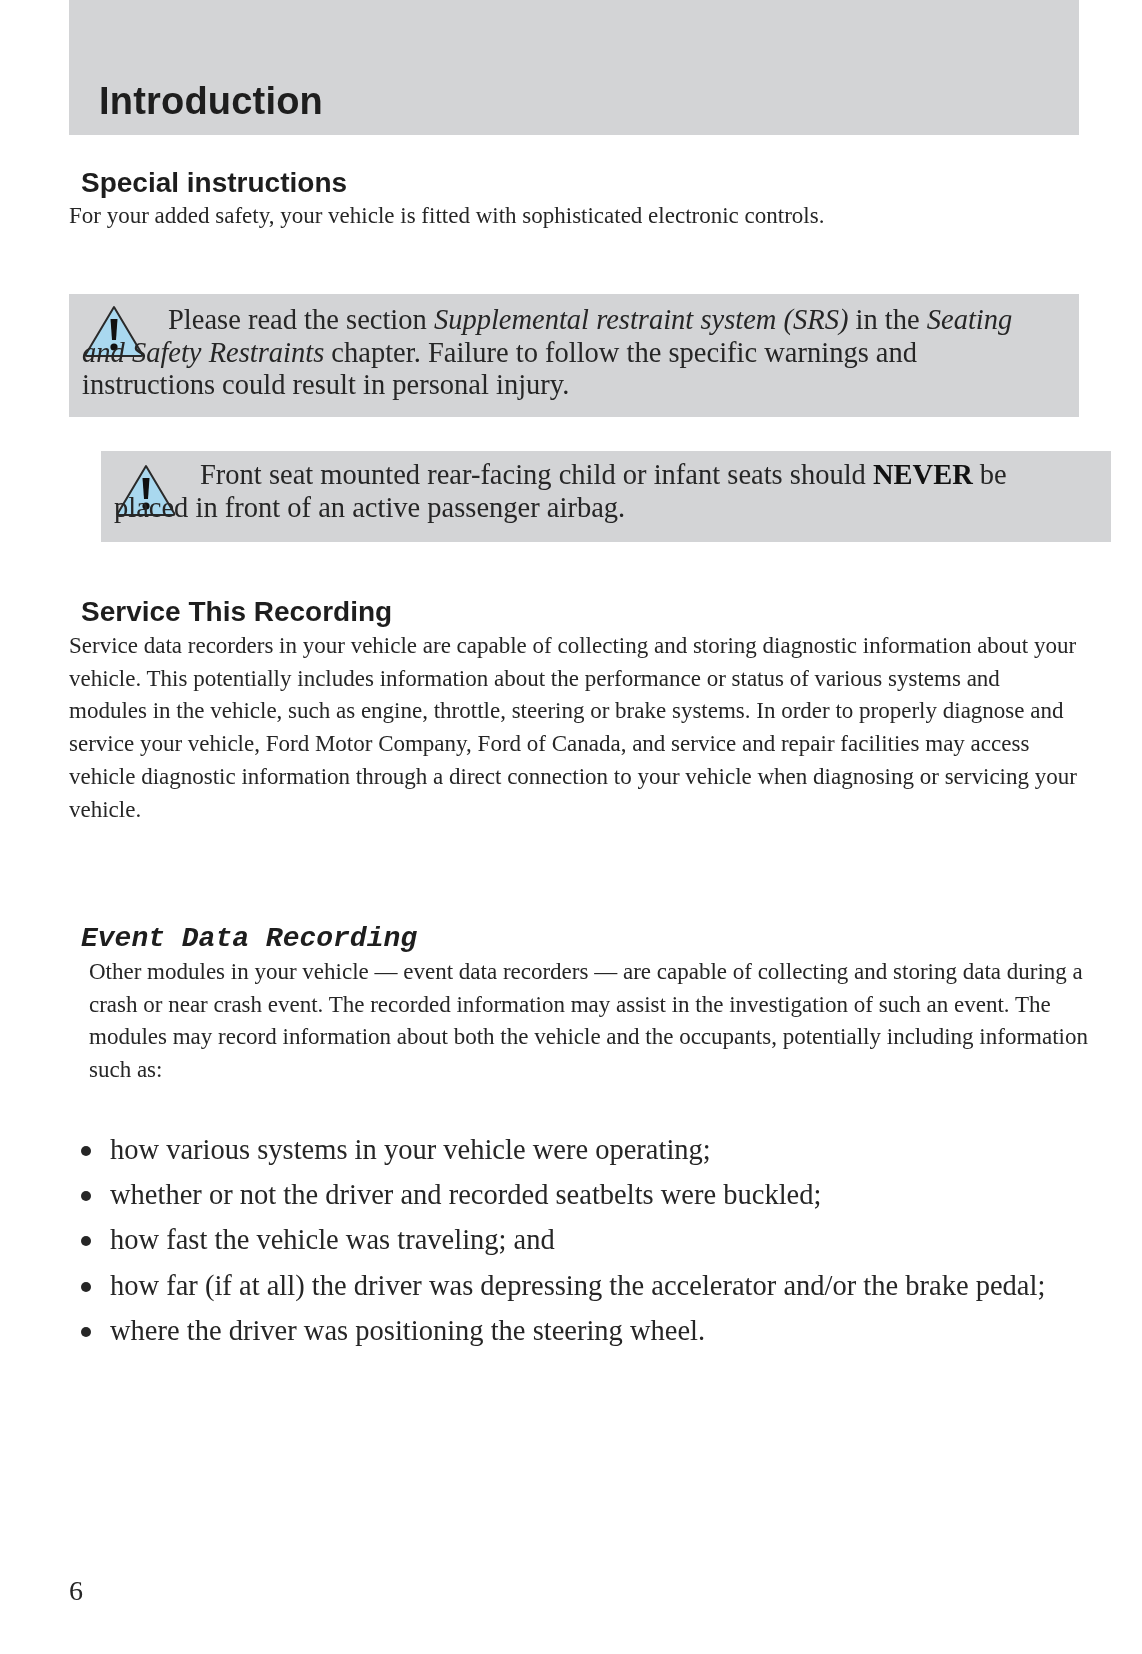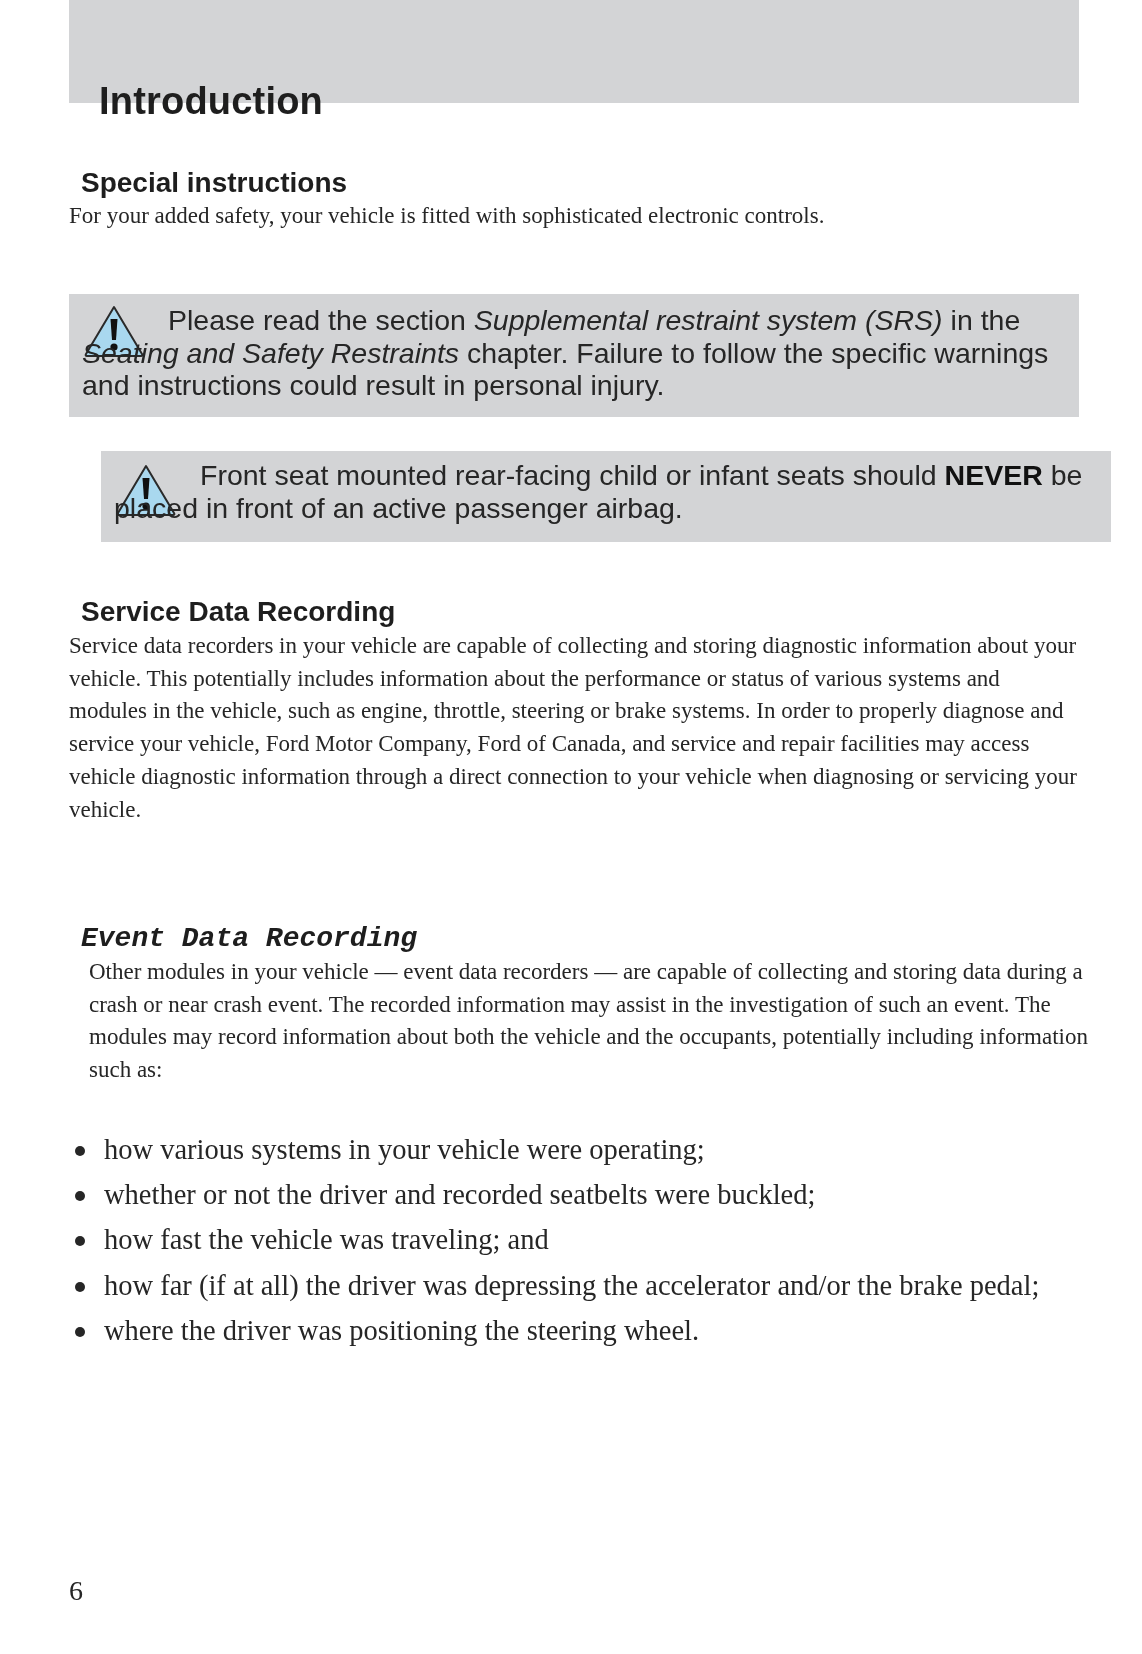--- a/index.html
+++ b/index.html
@@ -1,18 +1,18 @@
 <!DOCTYPE html>
 <html><head>
 <meta charset="utf-8">
 <style>
   html, body { margin: 0; padding: 0; background: #ffffff; }
   body { width: 1142px; height: 1654px; position: relative; overflow: hidden; }
   .header-band {
-    position: absolute; left: 69px; top: 0; width: 1010px; height: 103px;
+    position: absolute; left: 69px; top: 0; width: 1010px; height: 135px;
     background: #d3d4d6;
   }
   .header-title {
     position: absolute; left: 30px; top: 80px; margin: 0;
     font-family: "Liberation Sans", sans-serif; font-weight: bold;
     font-size: 38px; color: #1e1e1e; letter-spacing: 0.2px;
   }
   .section-heading {
     position: absolute; left: 69px; margin: 12px;
     font-family: "Liberation Sans", sans-serif; font-weight: bold;
@@ -25,28 +25,28 @@
     line-height: 32.7px; color: #262626;
   }
   .warn-box {
     position: absolute; left: 69px; width: 1010px; background: #d3d4d6;
   }
   .warn-icon {
     position: absolute; left: 14px; width: 62px; height: 54px;
   }
   .warn-text {
     position: absolute; left: 13px; right: 28px; margin: 0;
-    font-family: Liberation Sans, sans-serif; font-size: 28.5px;
+    font-family: Liberation Serif, serif; font-size: 28.5px;
     line-height: 32.7px; color: #262626;
     text-indent: 86px;
   }
   .warn-text em { font-style: italic; }
   .warn-text strong { font-weight: bold; color: #111; }
   .bullet-list {
-    position: absolute; left: 69px; width: 1010px; margin: 0; padding: 0; list-style: none;
+    position: absolute; left: 75px; width: 1010px; margin: 0; padding: 0; list-style: none;
     font-family: "Liberation Serif", serif; font-size: 28.5px; line-height: 32.7px; color: #262626;
   }
   .bullet-list li { position: relative; padding-left: 35px; margin-bottom: 12.5px; }
   .bullet-dot {
     position: absolute; left: 6px; top: 12px; width: 10px; height: 10px;
     border-radius: 50%; background: #262626;
   }
   .page-number {
     position: absolute; left: 69px; top: 1575px; margin: 0;
     font-family: "Liberation Serif", serif; font-size: 28px; color: #262626;
@@ -73,21 +73,21 @@
 
 <div class="warn-box" style="top:451px; height:91px;margin-left:32px;">
   <svg class="warn-icon" style="top:12px;" viewBox="0 0 62 54">
     <path d="M31 3 L59 50 Q60 52 58 52 L4 52 Q2 52 3 50 Z" fill="#a9d8ef" stroke="#2a2a2a" stroke-width="2" stroke-linejoin="round"></path>
     <path d="M27.5 15 L34.5 15 L33 36 L29 36 Z" fill="#111"></path>
     <circle cx="31" cy="43" r="3.6" fill="#111"></circle>
   </svg>
   <p class="warn-text" style="top:8px;"><span>Front seat mounted rear-facing child or infant seats should </span><strong>NEVER</strong><span> be placed in front of an active passenger airbag.</span></p>
 </div>
 
-<h2 class="section-heading" style="top:584px;">Service Data Recording</h2>
+<h2 class="section-heading" style="top:584px;">Service This Recording</h2>
 <p class="para" style="top:630px;">Service data recorders in your vehicle are capable of collecting and storing diagnostic information about your vehicle. This potentially includes information about the performance or status of various systems and modules in the vehicle, such as engine, throttle, steering or brake systems. In order to properly diagnose and service your vehicle, Ford Motor Company, Ford of Canada, and service and repair facilities may access vehicle diagnostic information through a direct connection to your vehicle when diagnosing or servicing your vehicle.</p>
 
 <h2 class="section-heading italic" style="top:911px;font-family:Liberation Mono, monospace;">Event Data Recording</h2>
 <p class="para" style="top:956px;margin-left:20px;">Other modules in your vehicle — event data recorders — are capable of collecting and storing data during a crash or near crash event. The recorded information may assist in the investigation of such an event. The modules may record information about both the vehicle and the occupants, potentially including information such as:</p>
 
 <ul class="bullet-list" style="top:1134px;">
   <li><span class="bullet-dot"></span><span>how various systems in your vehicle were operating;</span></li>
   <li><span class="bullet-dot"></span><span>whether or not the driver and recorded seatbelts were buckled;</span></li>
   <li><span class="bullet-dot"></span><span>how fast the vehicle was traveling; and</span></li>
   <li><span class="bullet-dot"></span><span>how far (if at all) the driver was depressing the accelerator and/or the brake pedal;</span></li>

